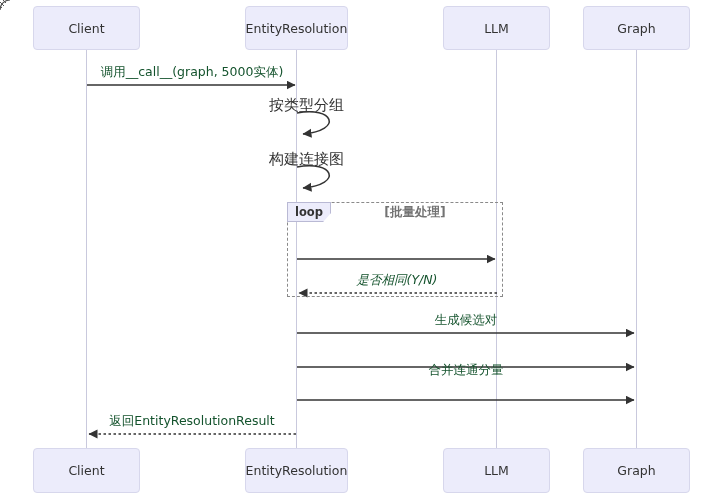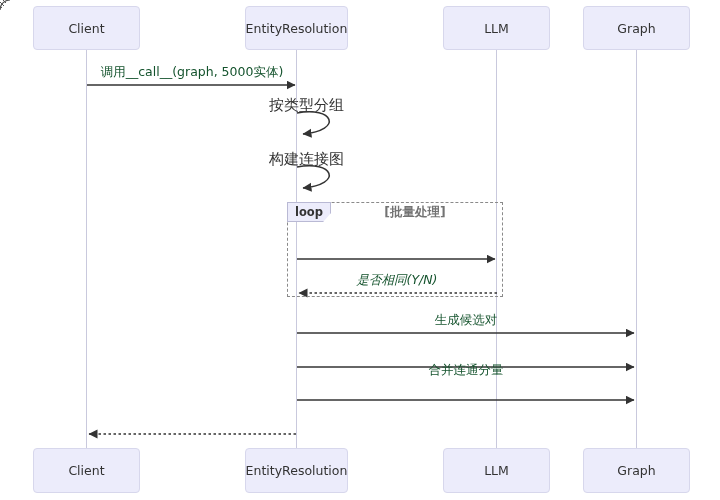--- a/index.html
+++ b/index.html
@@ -157,20 +157,21 @@
   <div class="loop-condition" style="left:415px; top:204px;">[批量处理]</div>
 
 
   <div class="msg-label" style="left:397px; top:272px;font-style:italic;">是否相同(Y/N)</div>
 
   <div class="msg-label" style="left:466px; top:312px;">生成候选对</div>
 
   <div class="msg-label" style="left:466px; top:362px;">合并连通分量</div>
 
 
+  <div class="msg-label" style="left:192px; top:413px;">返回EntityResolutionResult</div>
 
   <div class="actor bottom" style="left:33px;  top:448px; width:107px;">
     <span>Client</span>
   </div>
   <div class="actor bottom" style="left:245px; top:448px; width:103px;">
     <span>EntityResolution</span>
   </div>
   <div class="actor bottom" style="left:443px; top:448px; width:107px;">
     <span>LLM</span>
   </div>

